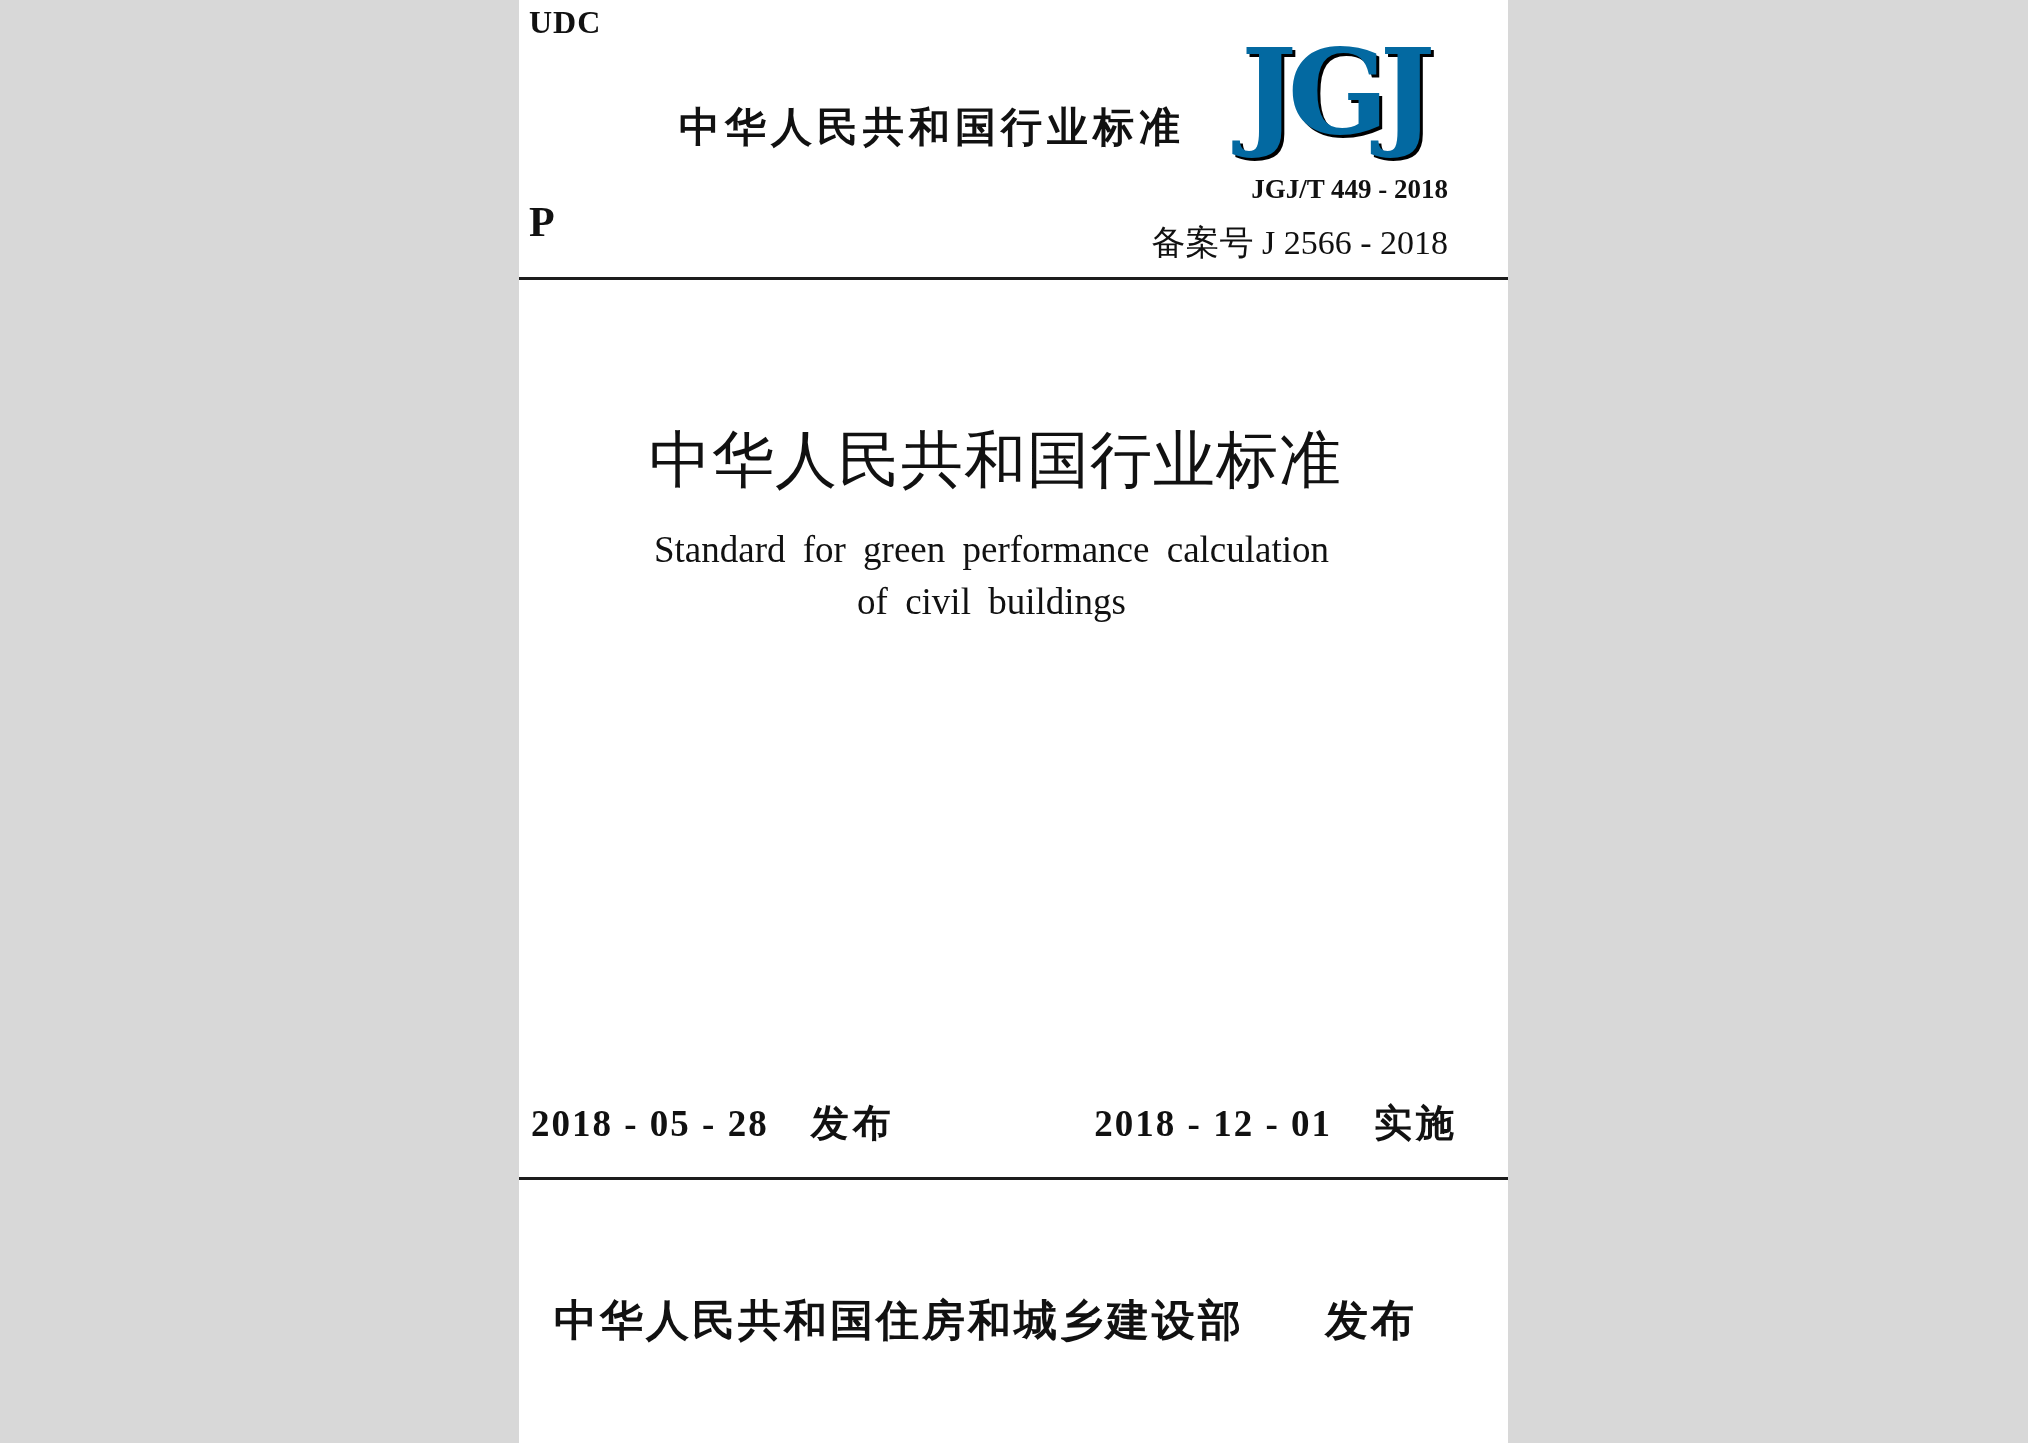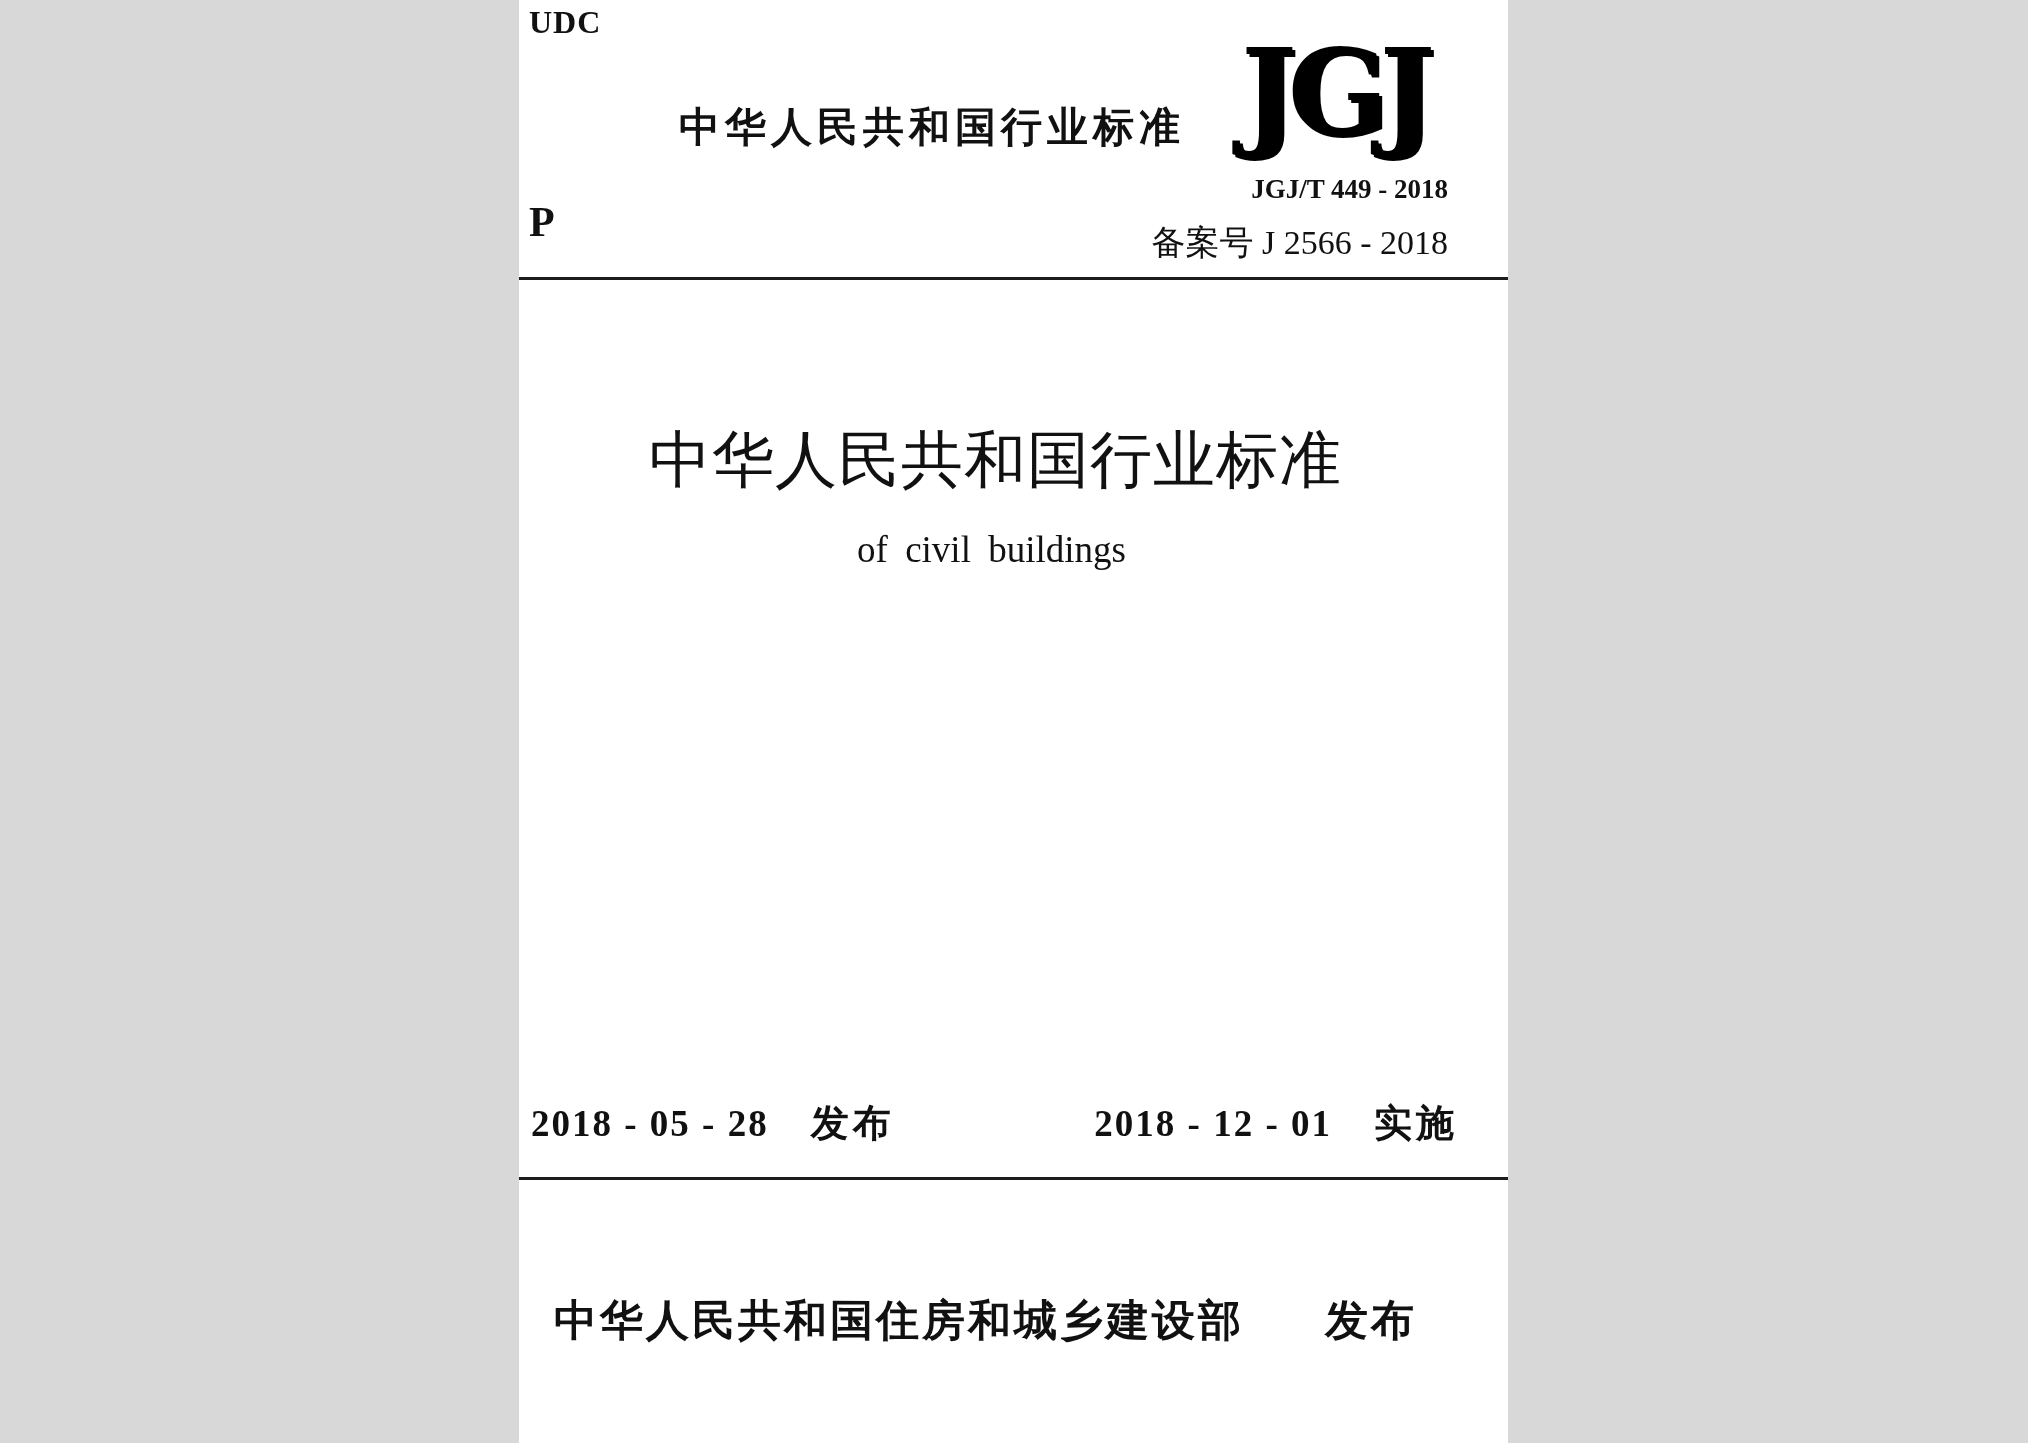--- a/index.html
+++ b/index.html
@@ -51,21 +51,21 @@
   }
   .jgj-logo {
     position: absolute;
     left: 722px;
     top: 30px;
     font-family: "DejaVu Serif", serif;
     font-weight: bold;
     font-size: 118px;
     line-height: 1.05;
     letter-spacing: -9px;
-    color: #000000;
+    color: #0369a1;
     text-shadow: 3px 3px 0 #000000;
   }
   .std-no {
     position: absolute;
     right: 60px;
     top: 174px;
     font-family: "Liberation Serif", serif;
     font-weight: bold;
     font-size: 27px;
     white-space: nowrap;
@@ -183,20 +183,21 @@
 
     <div class="record-no">备案号 J 2566 - 2018</div>
 
     <div class="p-code">P</div>
 
     <div class="rule rule-top"></div>
 
     <h1 class="title-cn">中华人民共和国行业标准</h1>
 
     <div class="title-en">
+      <div>Standard for green performance calculation</div>
       <div>of civil buildings</div>
     </div>
 
     <div class="dates-row">
       <div class="date-group">
         <span class="date-value">2018 - 05 - 28</span>
         <span class="date-label">发布</span>
       </div>
       <div class="date-group">
         <span class="date-value">2018 - 12 - 01</span>

